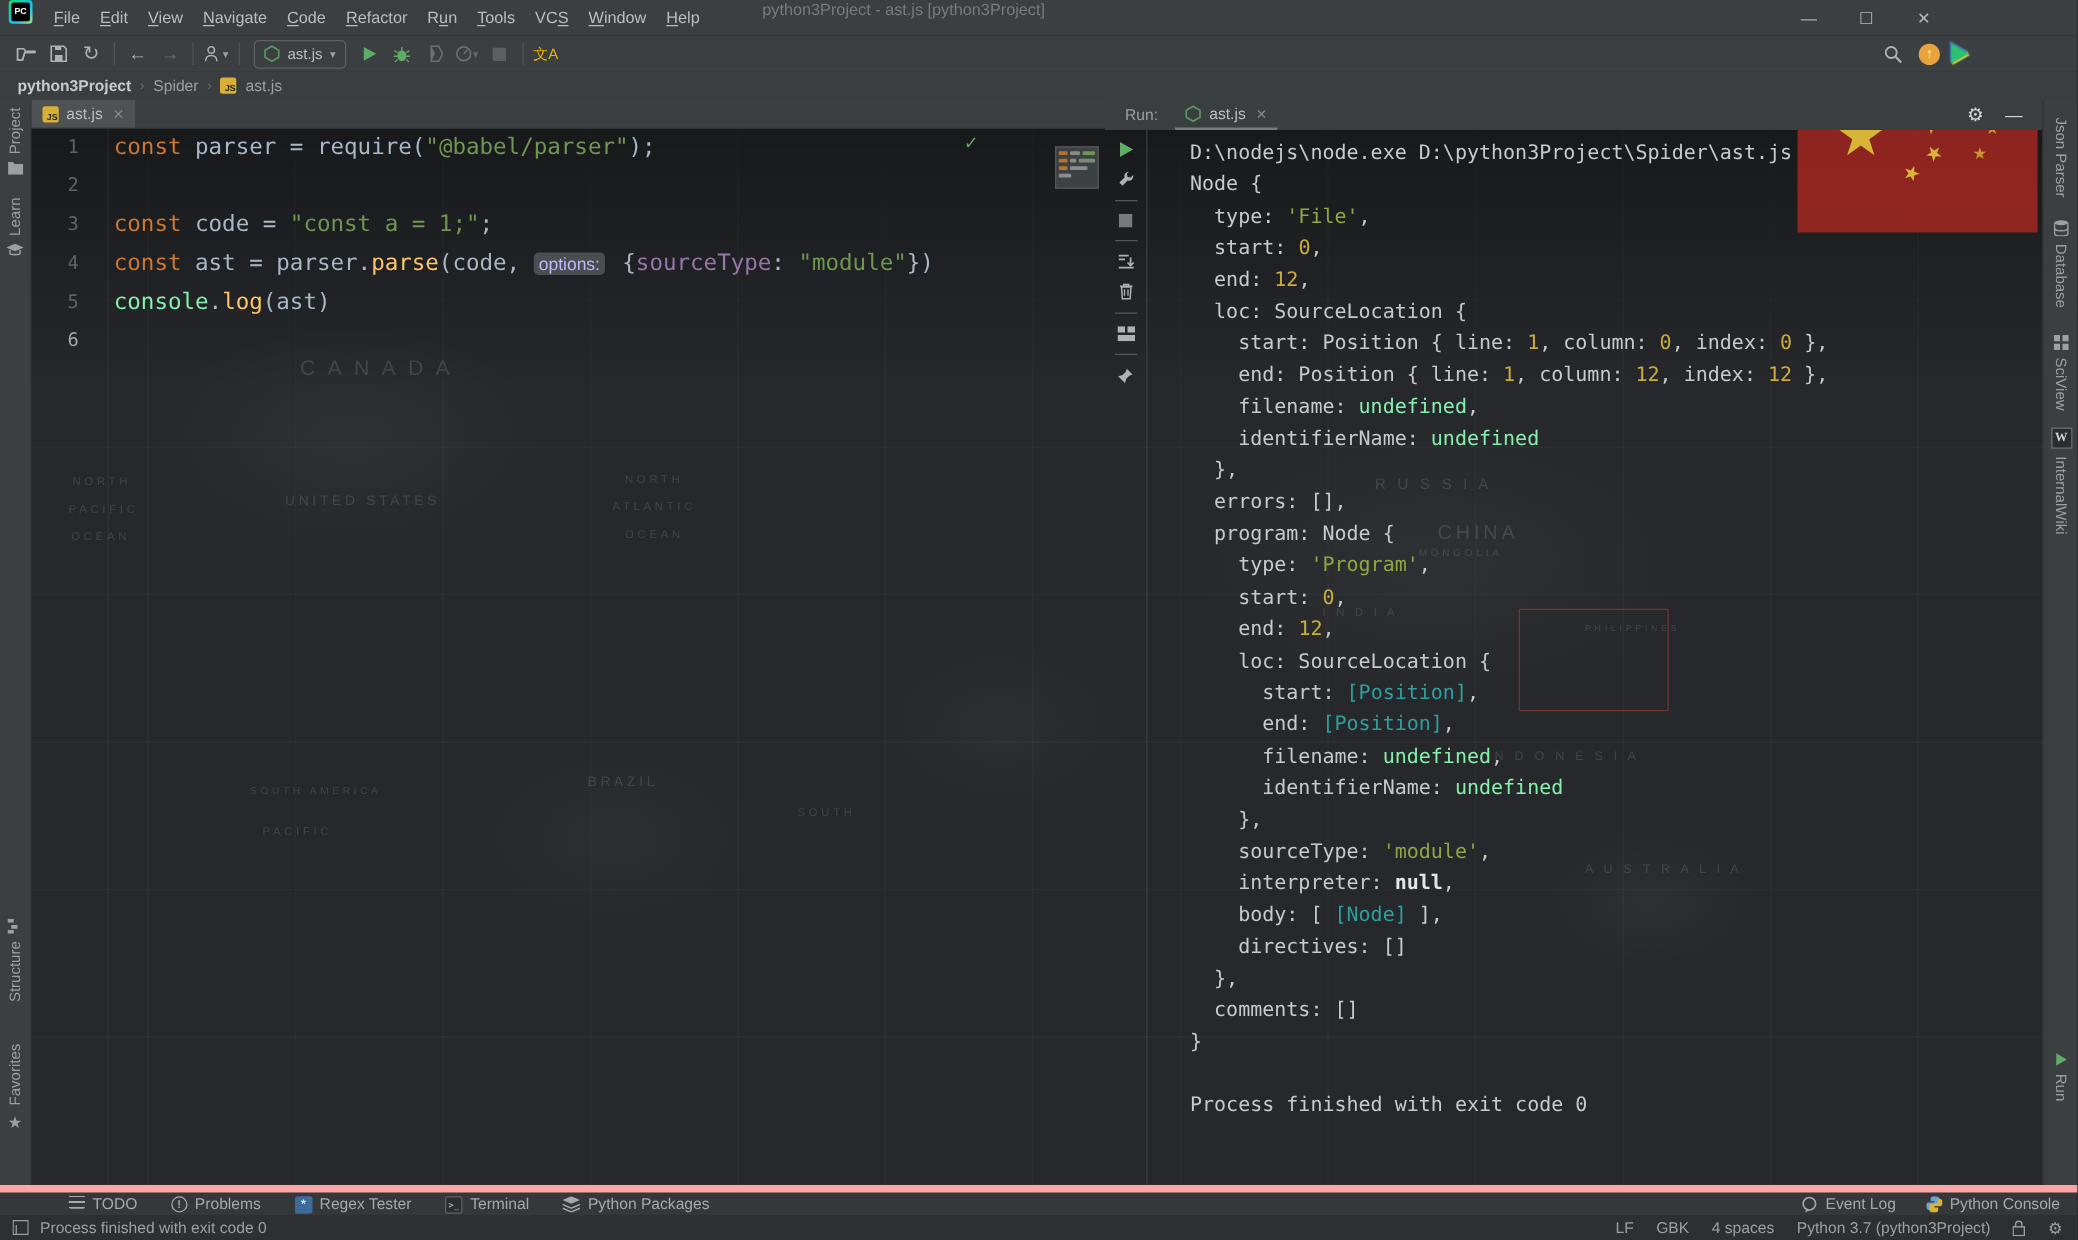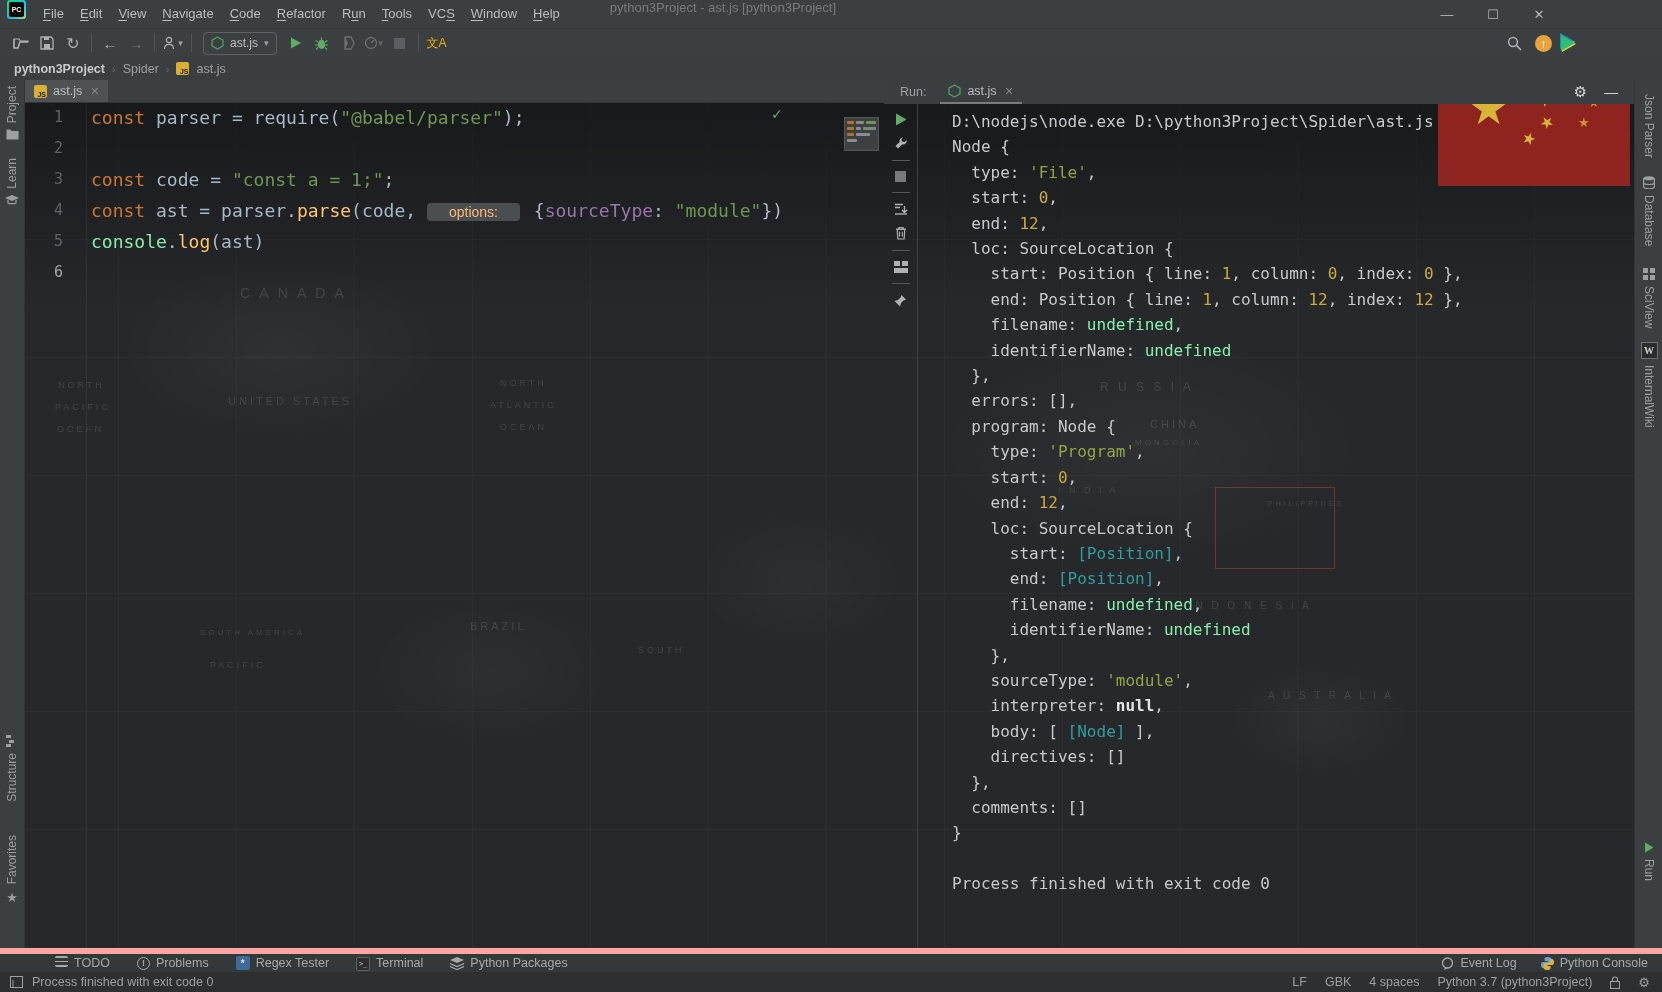--- a/index.html
+++ b/index.html
@@ -84,21 +84,21 @@
   .tab-close{color:#84888a;font-size:11px;margin-left:2px;}
   .editor-body{position:absolute;top:22px;left:0;right:0;bottom:0;font-family:"DejaVu Sans Mono",monospace;font-size:18px;}
   .code-row{position:relative;height:31px;line-height:31px;white-space:pre;}
   .gutter-num{position:absolute;left:0;width:38px;text-align:right;color:#606366;font-size:15px;
     font-family:"DejaVu Sans Mono",monospace;}
   .gutter-num.cur{color:#a4a6a8;}
   .gutter-line{position:absolute;left:61px;top:0;bottom:0;width:1px;background:rgba(255,255,255,.06);}
   .code-text{position:absolute;left:66px;color:#a9b7c6;}
   .kw{color:#cc7832;} .df{color:#a9b7c6;} .st{color:#6f9752;} .fn{color:#ffc66b;}
   .pr{color:#9876aa;} .co{color:#86efac;}
-  .hint{background:#4b4e51;color:#fdba74;border-radius:4px;padding:1px 22px;font-size:14px;
+  .hint{background:#4b4e51;color:#c4b5fd;border-radius:4px;padding:1px 4px;font-size:14px;
     font-family:"Liberation Sans",sans-serif;margin-right:3px;}
   .insp-check{position:absolute;left:747px;top:2px;color:#5fad65;font-size:16px;font-weight:bold;}
   .minimap-thumb{position:absolute;left:819px;top:15px;width:35px;height:34px;background:#3e4143;
     border:1px solid #55585a;padding:3px 2px;box-sizing:border-box;display:flex;flex-direction:column;gap:3px;}
   .mm-row{height:3px;display:flex;gap:2px;}
   .mm-seg{height:3px;border-radius:1px;}
 
   
   .run-panel{position:absolute;left:884px;top:0;width:750px;height:868px;}
   .run-header{position:relative;height:24px;background:#3b3e40;display:flex;align-items:center;z-index:6;}
@@ -263,35 +263,35 @@
   <span class="crumb-sep">›</span>
   <span>Spider</span>
   <span class="crumb-sep">›</span>
   <span class="jsfile-ico">JS</span>
   <span>ast.js</span>
 </div>
 
 <div class="main">
   <div class="map-bg">
     <div class="map-redbox"></div>
-  <div class="map-label" style="left: 240px; top: 205px; font-size: 14px;">C A N A D A</div>
+  <div class="map-label" style="left: 240px; top: 205px; font-size: 17px;">C A N A D A</div>
         <div class="map-label" style="left: 228px; top: 315px; font-size: 11px;">UNITED STATES</div>
         <div class="map-label" style="left: 500px; top: 298px; font-size: 9px;">NORTH</div>
         <div class="map-label" style="left: 490px; top: 320px; font-size: 9px;">ATLANTIC</div>
         <div class="map-label" style="left: 500px; top: 342px; font-size: 9px;">OCEAN</div>
         <div class="map-label" style="left: 58px; top: 300px; font-size: 9px;">NORTH</div>
         <div class="map-label" style="left: 55px; top: 322px; font-size: 9px;">PACIFIC</div>
         <div class="map-label" style="left: 57px; top: 344px; font-size: 9px;">OCEAN</div>
         <div class="map-label" style="left: 470px; top: 540px; font-size: 11px;">BRAZIL</div>
         <div class="map-label" style="left: 638px; top: 565px; font-size: 9px;">SOUTH</div>
         <div class="map-label" style="left: 210px; top: 580px; font-size: 9px;">PACIFIC</div>
         <div class="map-label" style="left: 200px; top: 548px; font-size: 8px;">SOUTH AMERICA</div>
         <div class="map-label" style="left: 1100px; top: 300px; font-size: 12px;">R U S S I A</div>
         <div class="map-label" style="left: 1135px; top: 358px; font-size: 8px;">MONGOLIA</div>
-        <div class="map-label" style="left: 1150px; top: 338px; font-size: 11px;">CHINA</div>
+        <div class="map-label" style="left: 1150px; top: 338px; font-size: 16px;">CHINA</div>
         <div class="map-label" style="left: 1058px; top: 405px; font-size: 9px;">I N D I A</div>
         <div class="map-label" style="left: 1184px; top: 520px; font-size: 10px;">I N D O N E S I A</div>
         <div class="map-label" style="left: 1268px; top: 610px; font-size: 10px;">A U S T R A L I A</div>
         <div class="map-label" style="left: 1268px; top: 420px; font-size: 7px;">PHILIPPINES</div>
       </div>
 
   <div class="stripe stripe-left">
     <div class="stripe-item" style="top:6px;">
       <span class="vtext-up">Project</span>
       <svg class="li" width="13" height="11" viewBox="0 0 13 11">

